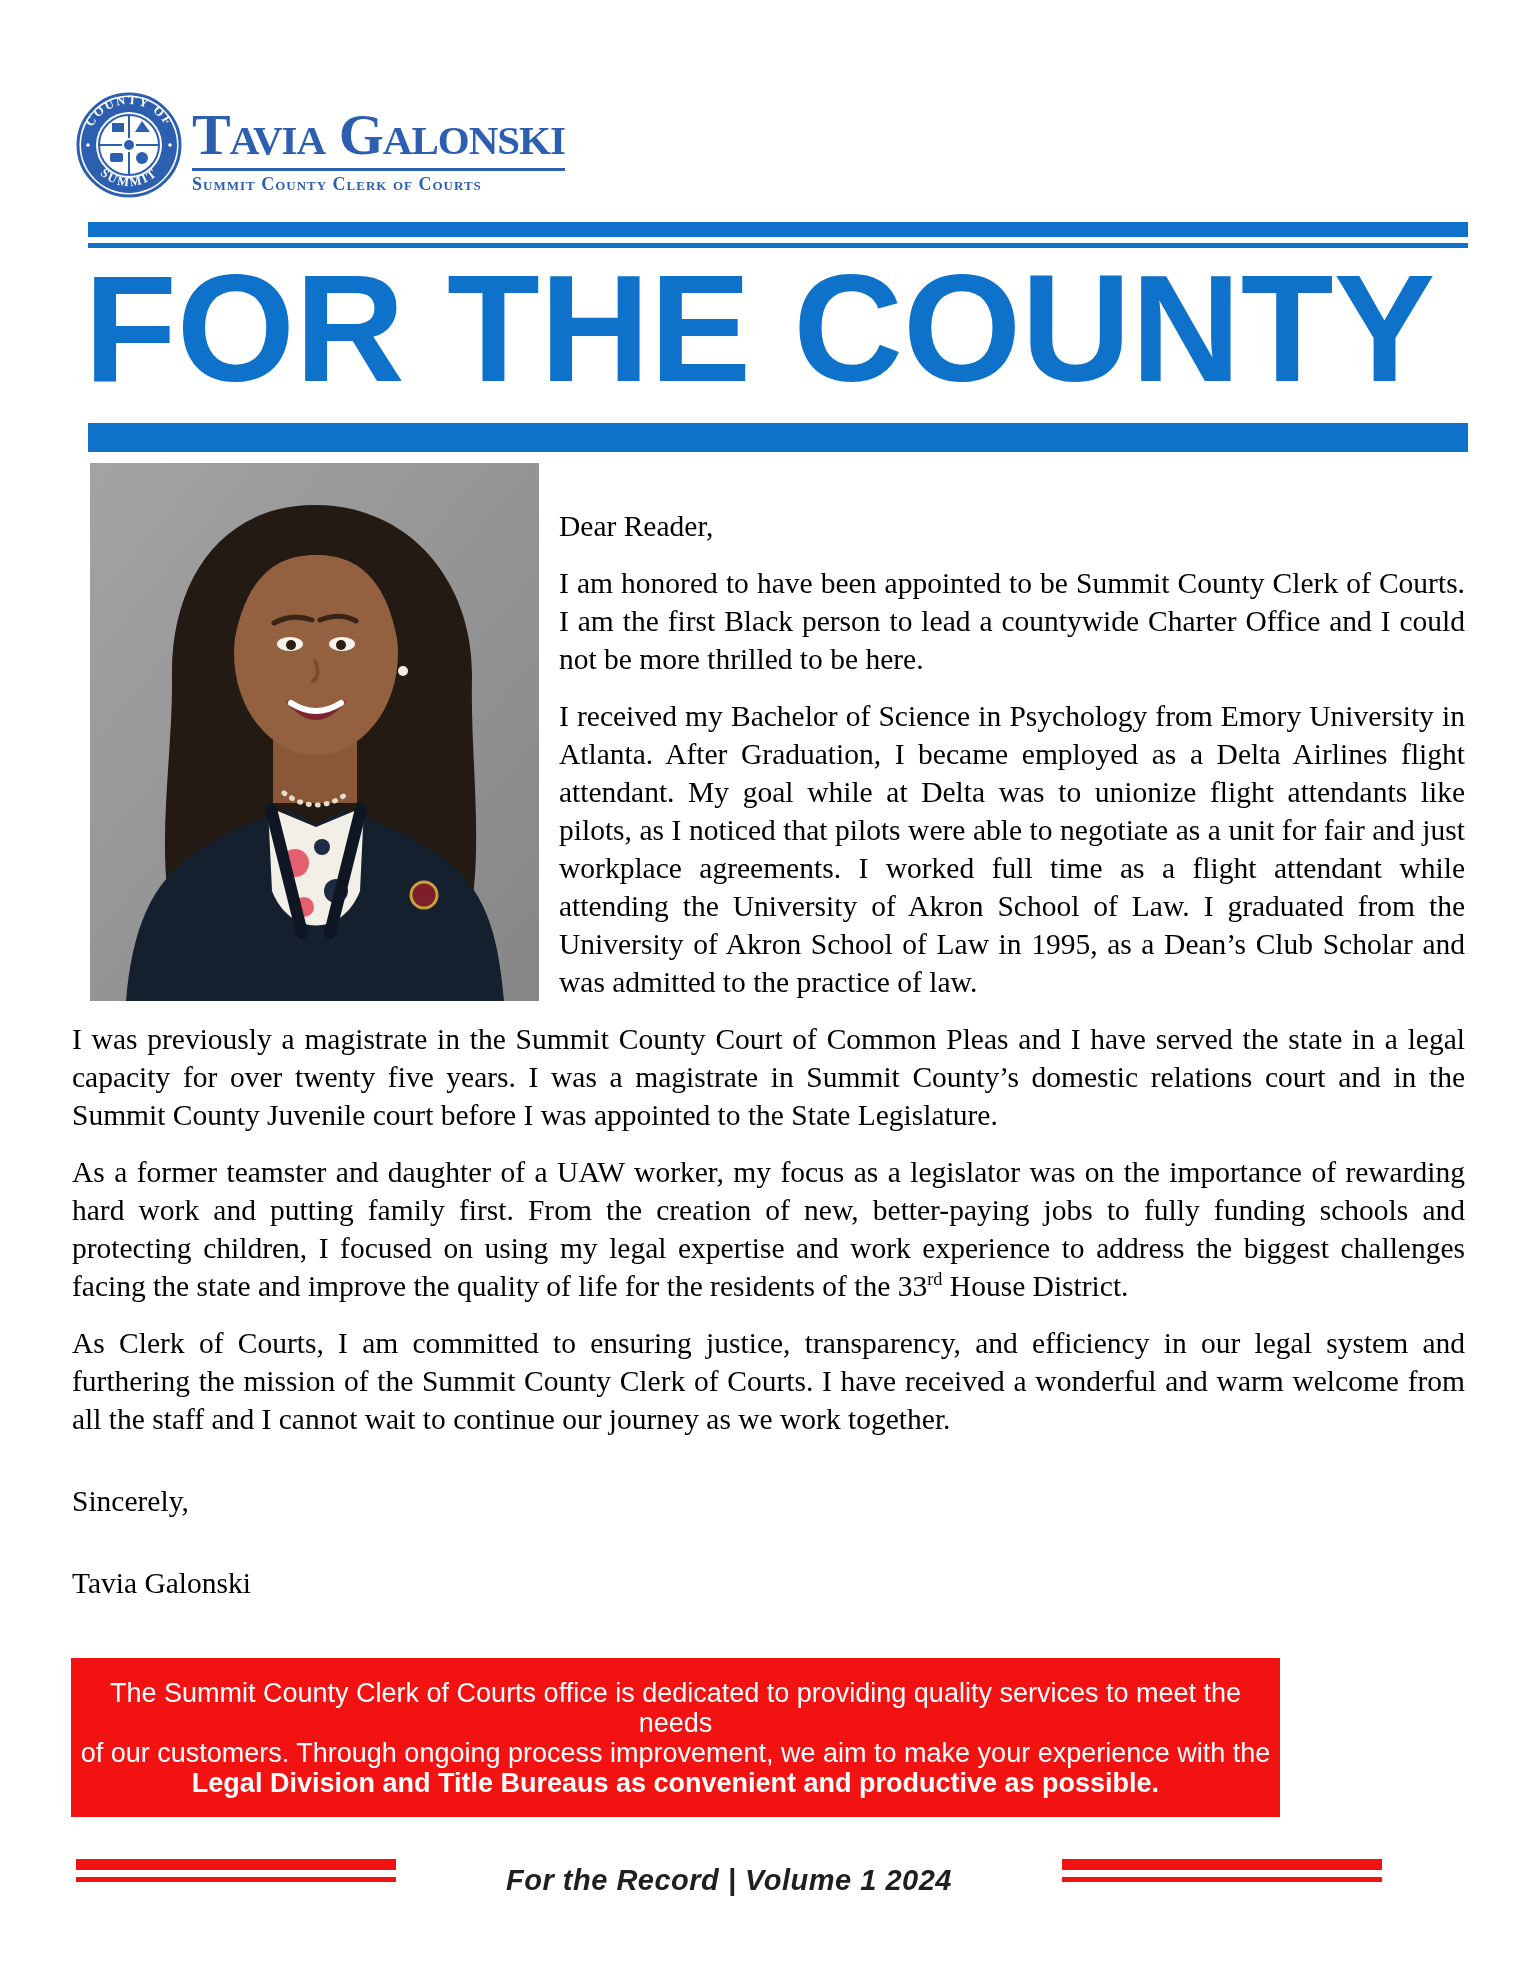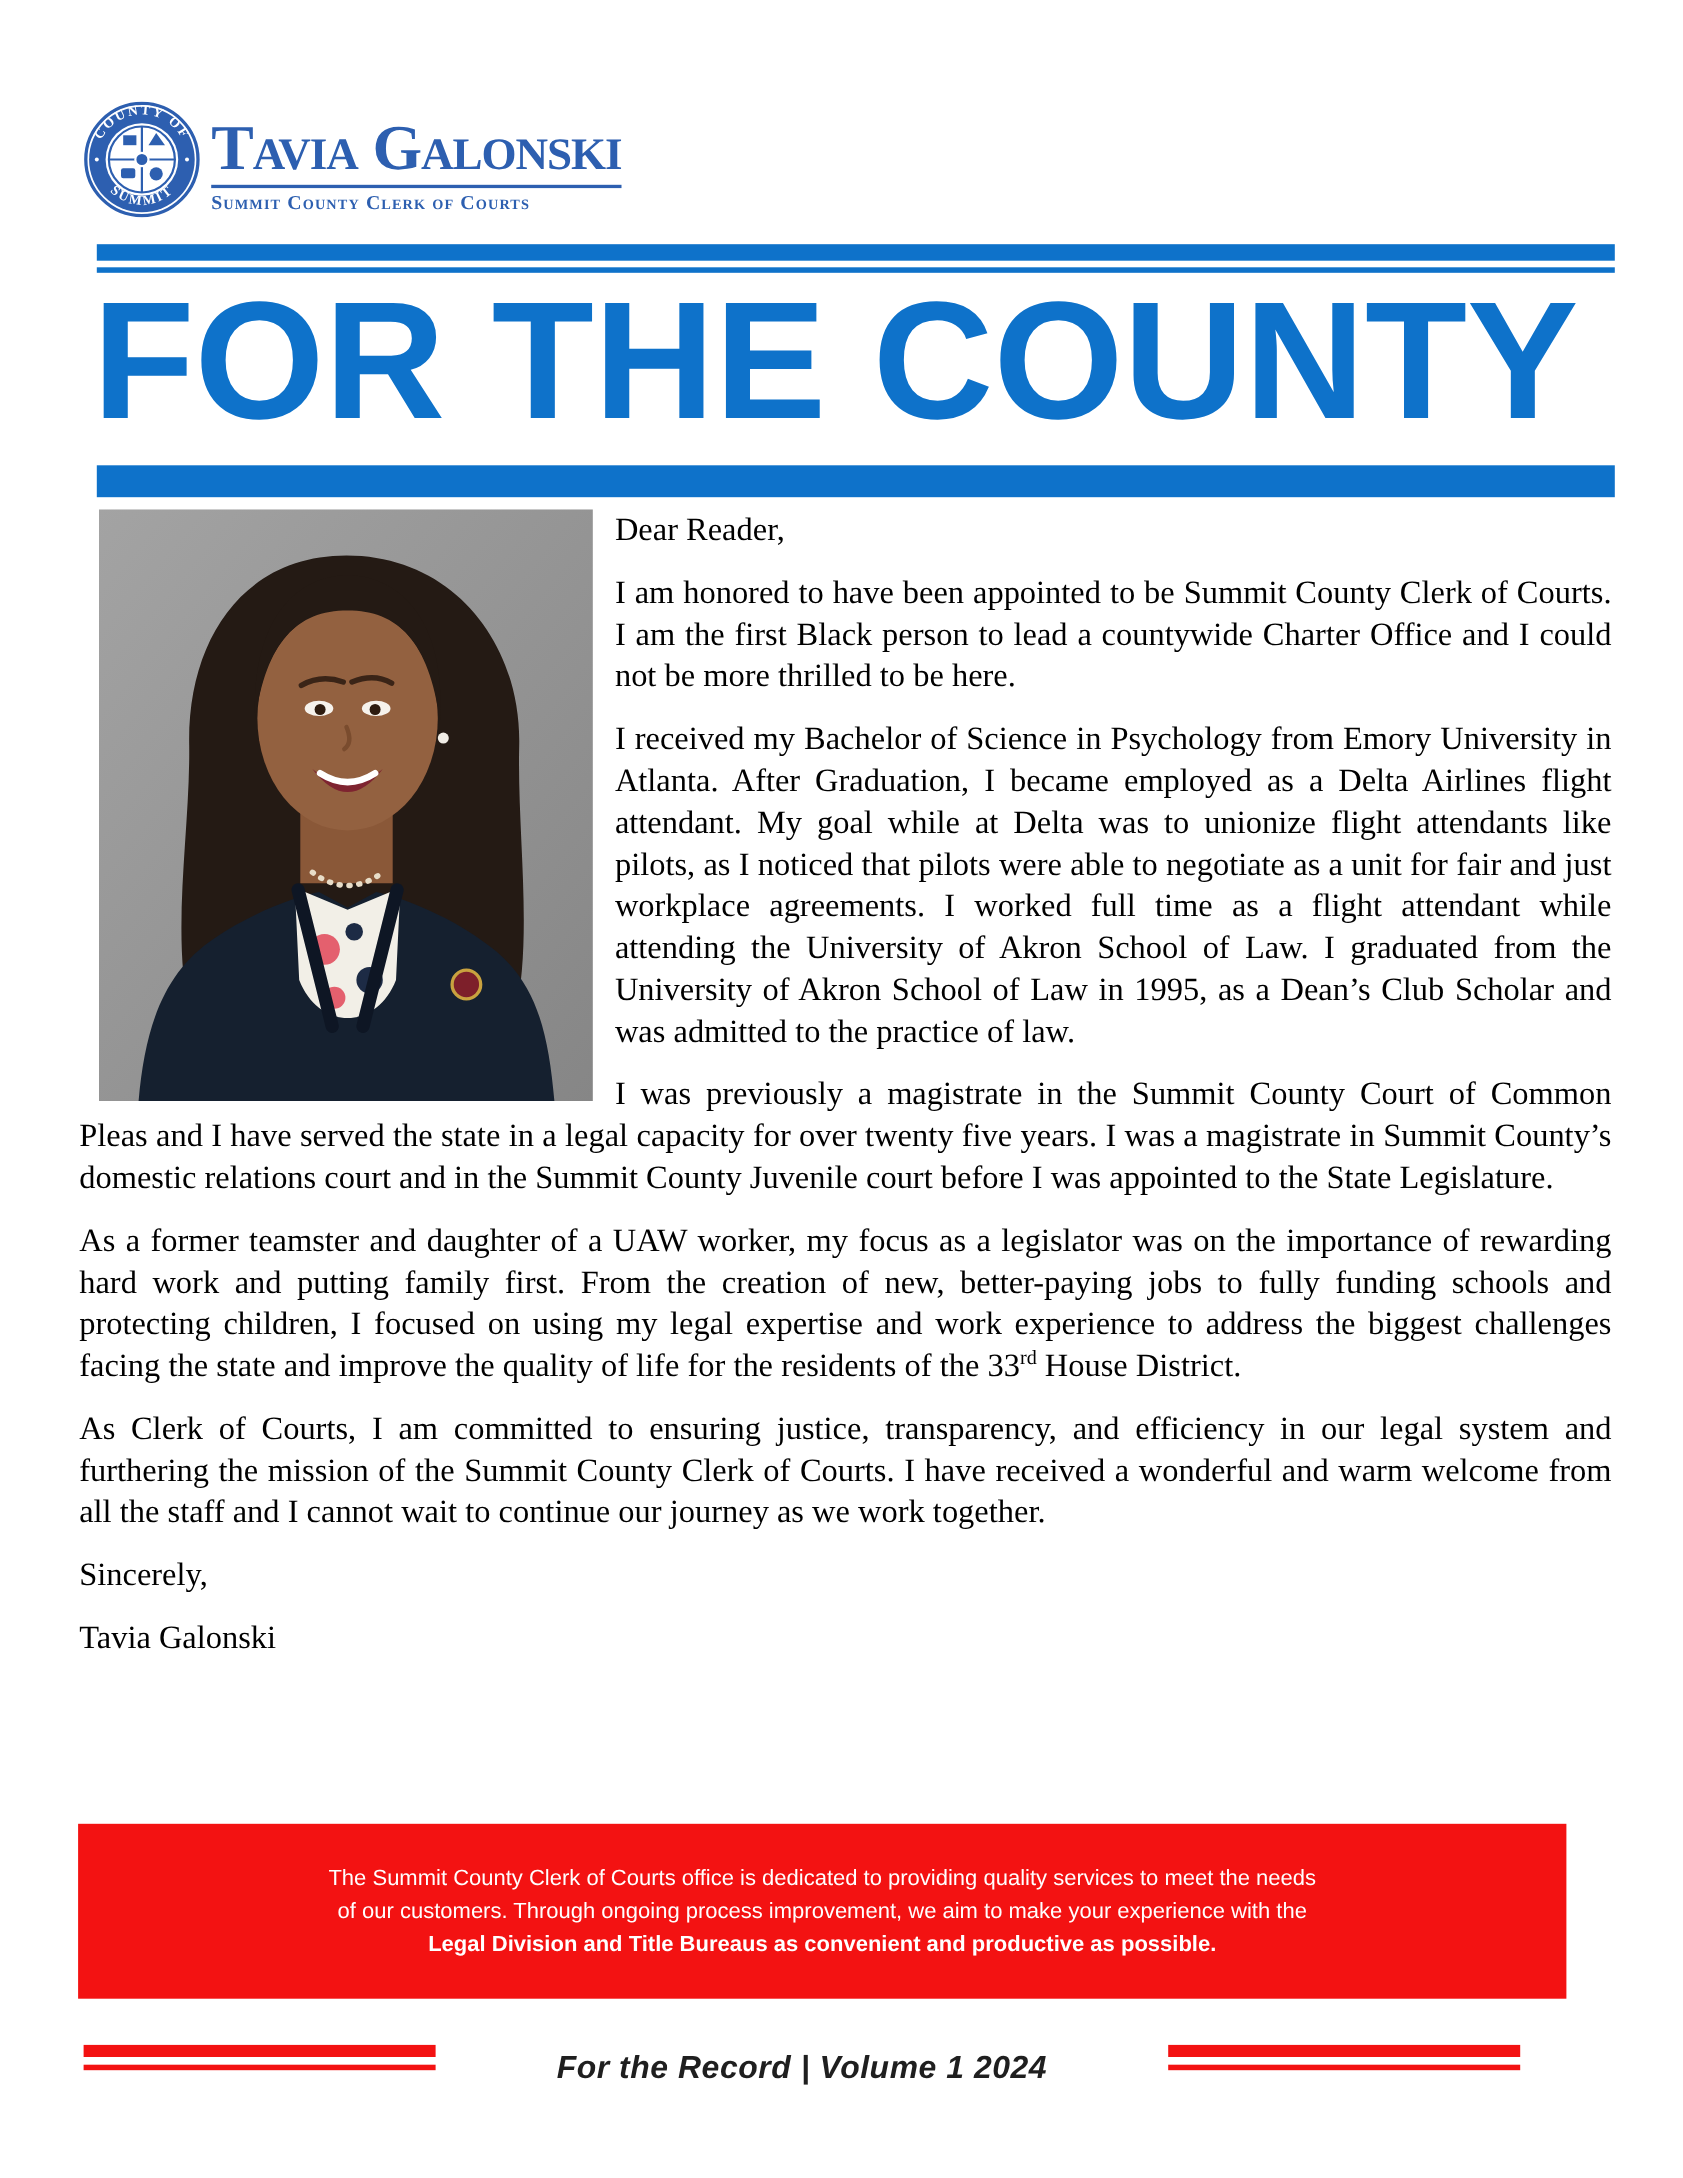--- a/index.html
+++ b/index.html
@@ -28,30 +28,30 @@
   .masthead-title {
     position:absolute; left:84px; top:252px; white-space:nowrap;
     font-family:"Liberation Sans", sans-serif; font-weight:bold;
     font-size:152px; line-height:1.0; color:var(--title-blue,#0e72ca); letter-spacing:0;
   }
   .title-bar { position:absolute; left:88px; right:62px; top:423px; height:29px; background:var(--title-blue,#0e72ca); }
 
   
   .letter { position:absolute; left:72px; top:463px; width:1393px; font-size:29.5px; line-height:38px; }
   .letter p { margin:0 0 19px 0; text-align:justify; }
-  .letter p.no-just { text-align:left; }
+  .letter p.no-just { text-align:left;margin-top:44px; }
   .photo { float:left; width:449px; height:538px; margin:0 20px 6px 18px; }
   .photo svg { display:block; width:100%; height:100%; }
   sup.ord { font-size:0.62em; vertical-align:super; line-height:0; }
 
   
   .mission {
-    position:absolute; left:71px; top:1658px; width:1353px; height:159px;
+    position:absolute; left:71px; top:1658px; width:1209px; height:159px;
     background:var(--accent-red,#f31212); color:#fff;
-    font-family:"Liberation Sans", sans-serif; font-size:20px; line-height:30px;
+    font-family:"Liberation Sans", sans-serif; font-size:27px; line-height:30px;
     display:flex; flex-direction:column; justify-content:center; align-items:center;
     text-align:center;
   }
   .mission .b { font-weight:bold; }
 
   
   .footer { position:absolute; left:76px; top:1859px; width:1306px; display:flex; align-items:flex-start; }
   .bars { width:320px; flex:0 0 auto; }
   .bar-thick { height:11px; background:var(--accent-red,#f31212); }
   .bar-thin  { height:5px;  background:var(--accent-red,#f31212); margin-top:7px; }

